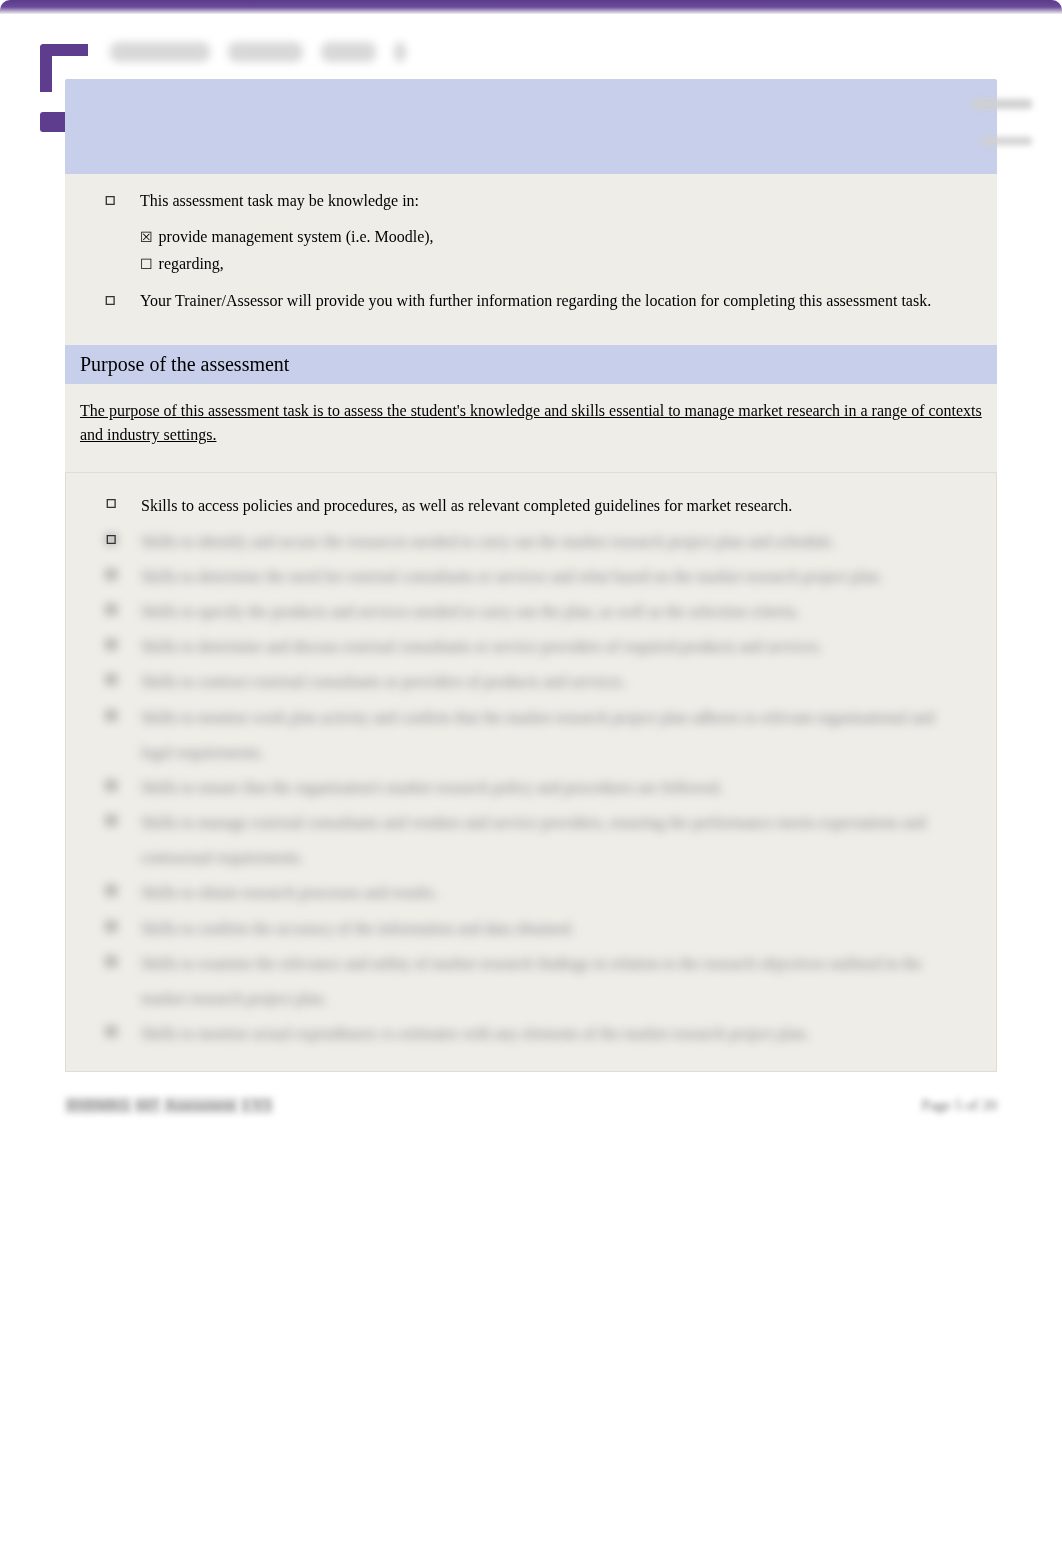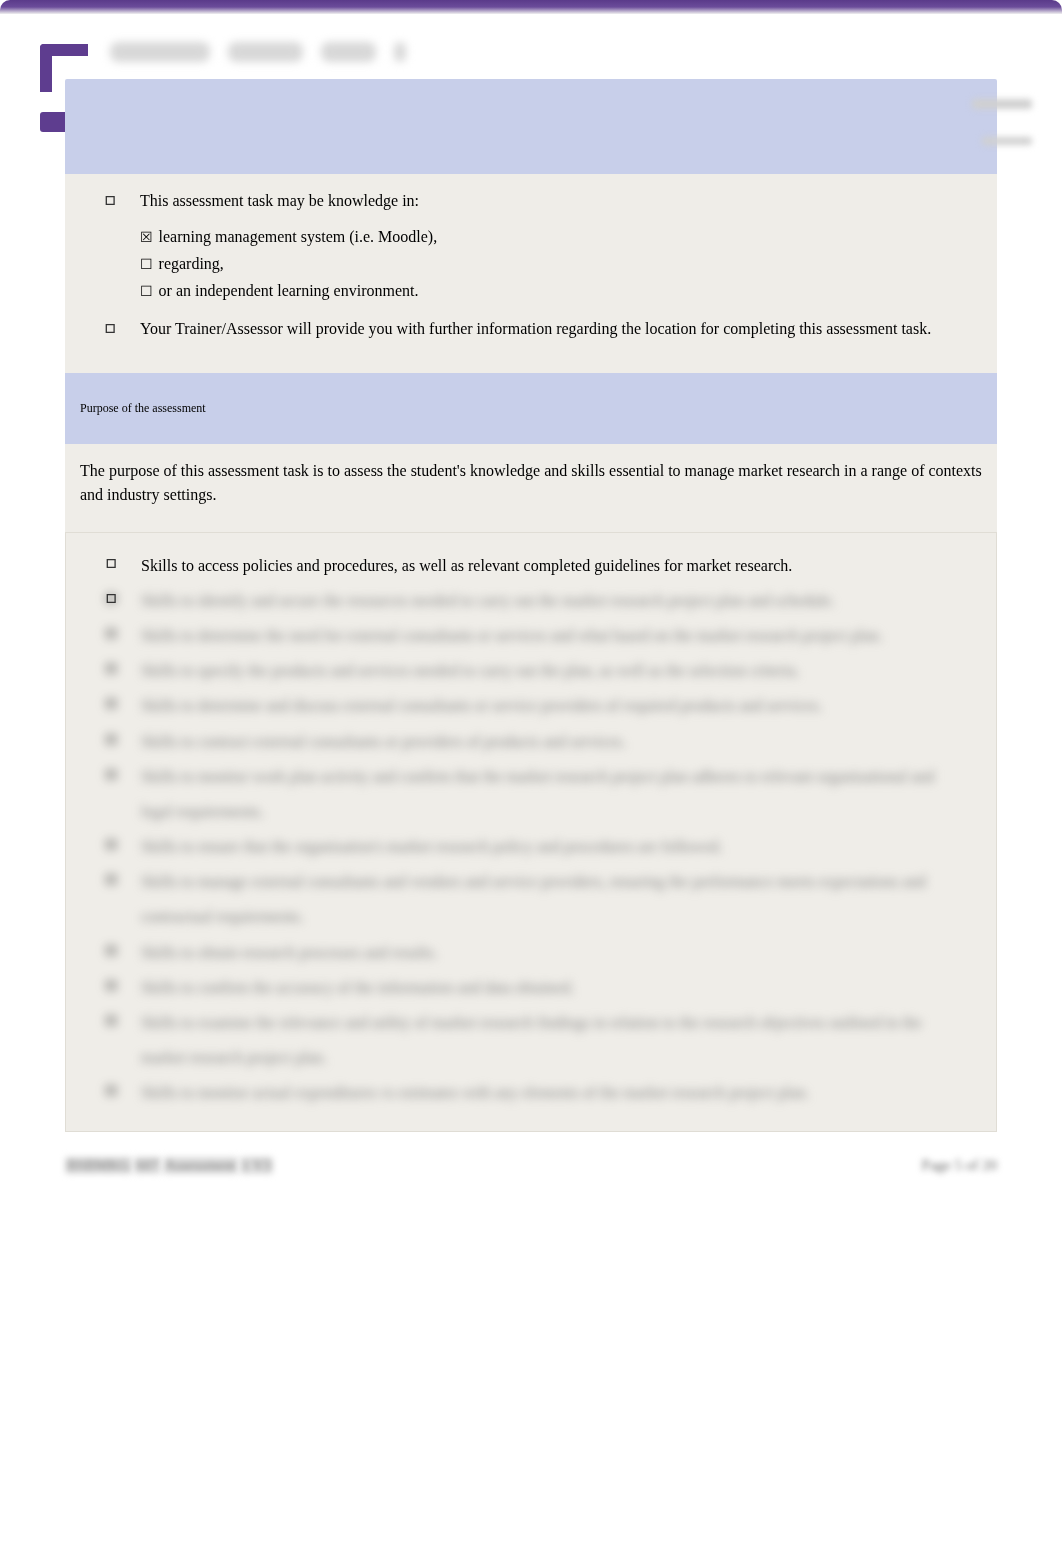--- a/index.html
+++ b/index.html
@@ -140,28 +140,29 @@
       font-family: Arial, sans-serif;
       font-size: 14px;
       margin-right: 6px;
     }
     .justified {
       text-align: justify;
     }
     .purpose-header {
       background: #c8cfea;
       margin: 0 45px;
-      padding: 28px 15px;
-      font-size: 12px;
+      padding: 8px 15px;
+      font-size: 20px;
     }
     .purpose-text {
       background: #efede8;
       margin: 0 45px;
       padding: 15px 15px 25px 15px;
       line-height: 1.5;
+      text-decoration: underline;
     }
     .skills-box {
       background: #efede8;
       margin: 0 45px;
       padding: 15px 30px 20px 30px;
       border: 1px solid #e0ddd5;
     }
     .skills-list {
       list-style: none;
       padding-left: 10px;
@@ -228,23 +229,22 @@
       <div class="right-label-2"></div>
     </div>
   </div>
 
   <div class="content-box">
     <ul class="assessment-list">
       <li>
         <span class="bullet-icon">🞑</span>
         <span>This assessment task may be knowledge in:</span>
         <ul class="checkbox-list">
-          <li><span class="checkbox">☒</span><span>learning management system (i.e. Moodle),</span></li>
+          <li><span class="checkbox">☒</span><span>provide management system (i.e. Moodle),</span></li>
           <li><span class="checkbox">☐</span><span>regarding,</span></li>
-          <li><span class="checkbox">☐</span><span>or an independent learning environment.</span></li>
         </ul>
       </li>
       <li class="justified">
         <span class="bullet-icon">🞑</span>
         <span>Your Trainer/Assessor will provide you with further information regarding the location for completing this assessment task.</span>
       </li>
     </ul>
   </div>
 
   <div class="purpose-header">

